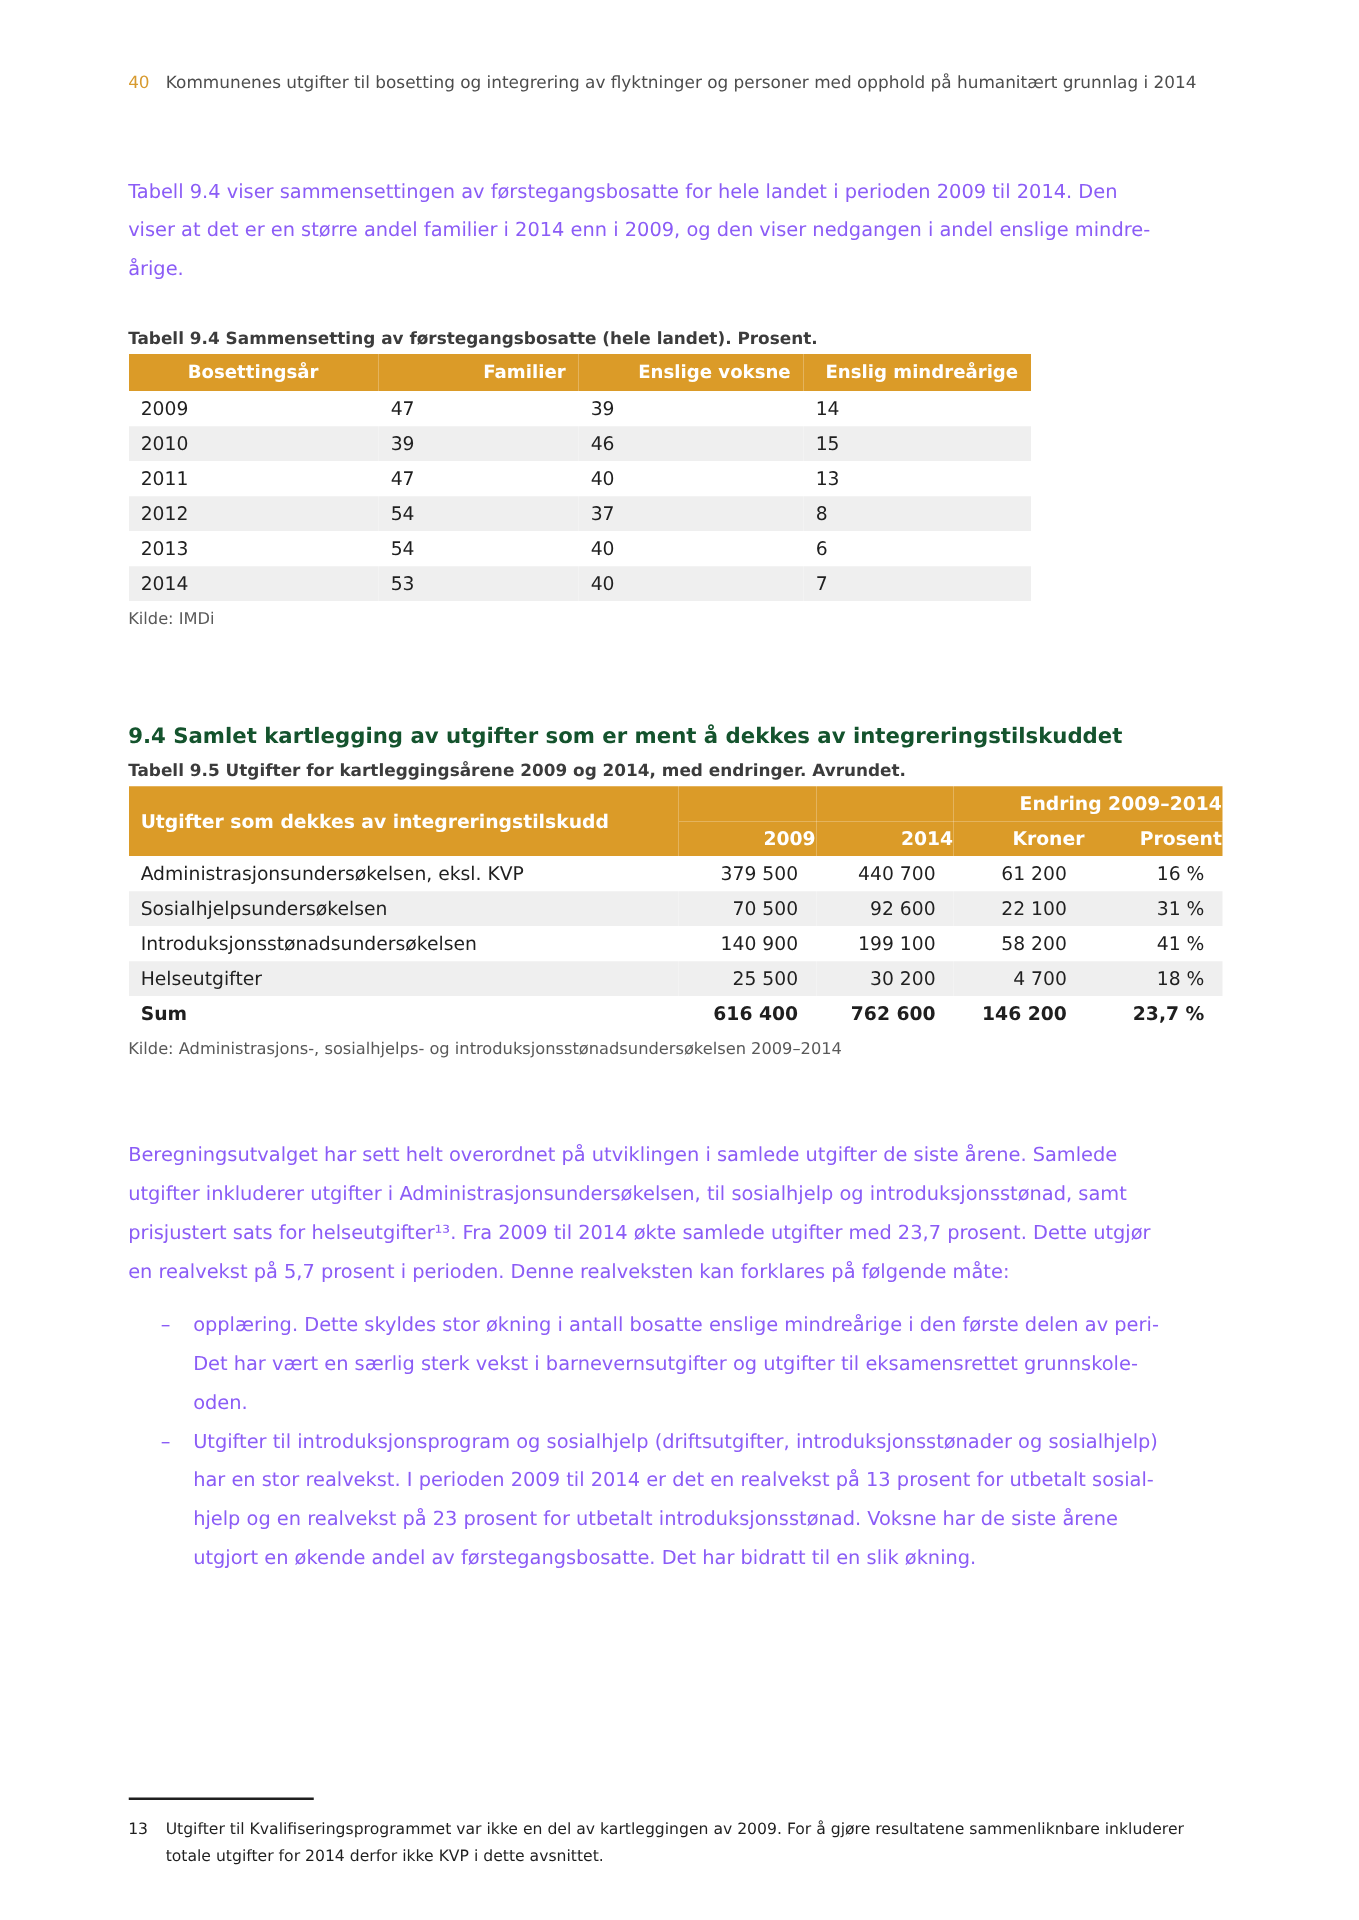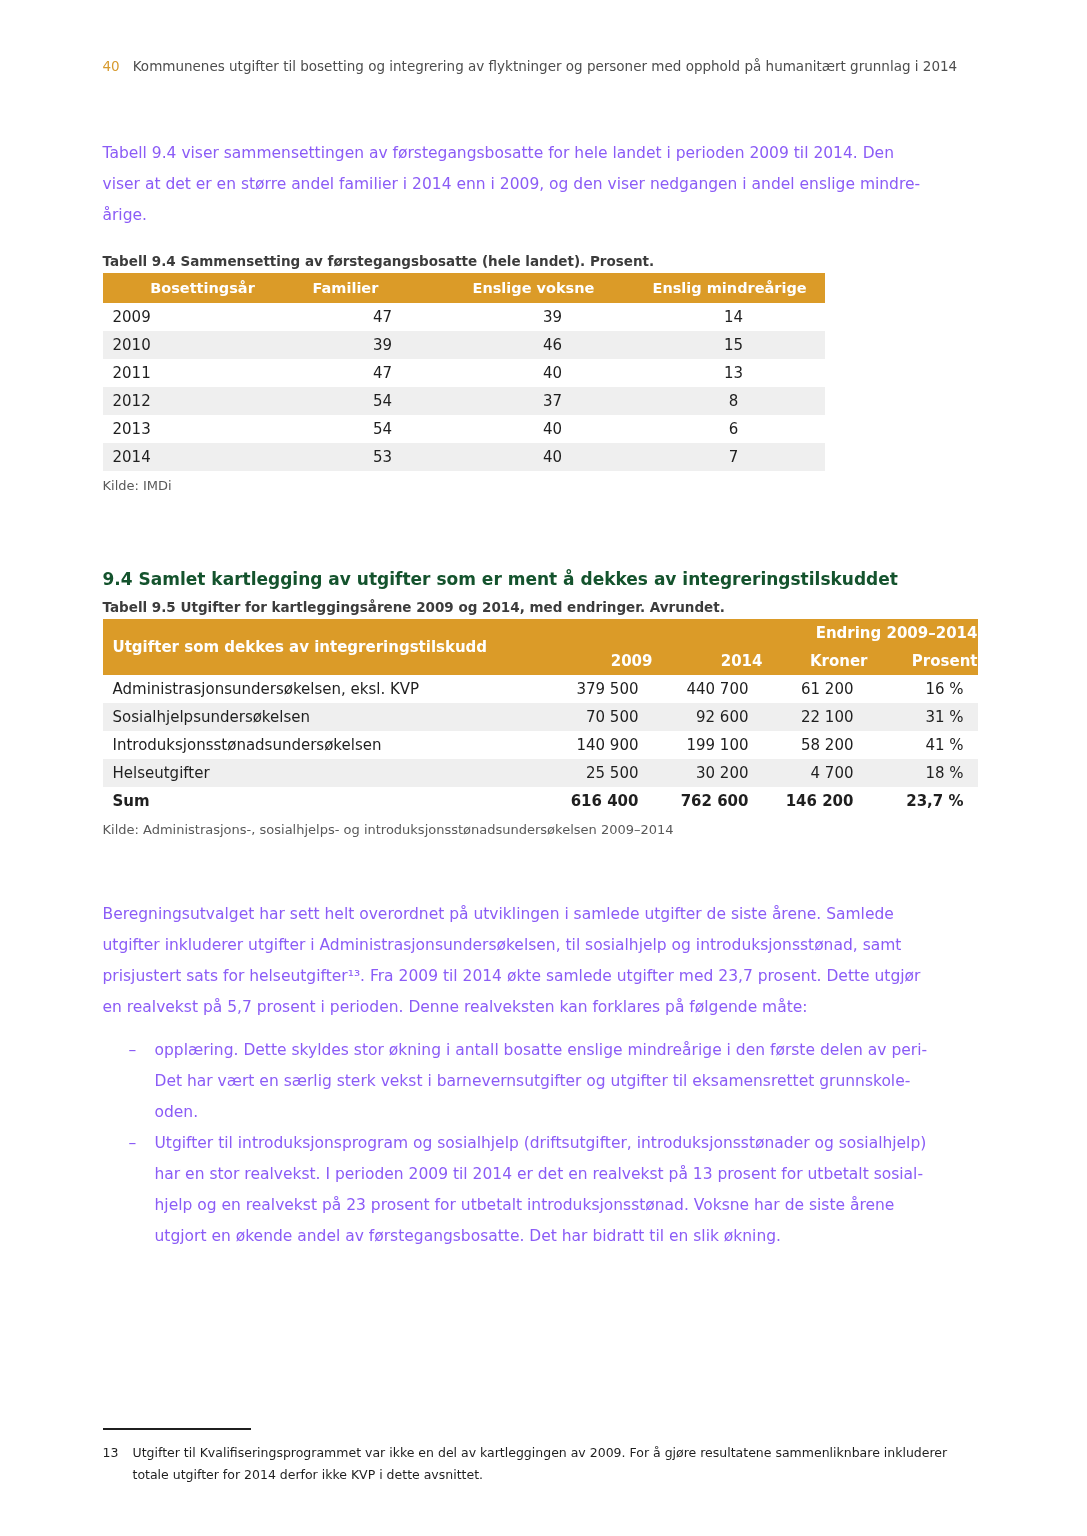--- a/index.html
+++ b/index.html
@@ -12,36 +12,36 @@
   
   .pagehead { display:flex; align-items:baseline; gap:13px; font-size:13.5px; color:#4d4d4d; }
   .pagehead .num { color:#d79a2e; }
 
   
   .para { font-size:15.5px; line-height:31px; color:#8b5cf6; }
   .intro { margin-top:64px; }
   .afterTables { margin-top:62px; }
 
   
-  .tcap { margin-top:22px; margin-bottom:4px; font-size:13.5px; font-weight:bold; color:#3c3c3c; }
+  .tcap { margin-top:32px; margin-bottom:4px; font-size:13.5px; font-weight:bold; color:#3c3c3c; }
   .tcap2 { margin-top:10px; }
   .kilde { margin-top:7px; font-size:13px; color:#595959; }
 
   
   .secthead { margin-top:76px; font-size:17px; font-weight:bold; color:#14532d; }
 
   
   table { border-collapse:collapse; table-layout:fixed; }
   th, td { overflow:hidden; white-space:nowrap; }
 
   .t94 { width:722px; font-size:15px; }
   .t94 th { background:#db9b28; color:#ffffff; font-weight:bold; font-size:14.5px;
-            padding:6px 10px; text-align:left; line-height:18px; }
+            padding:6px 10px; text-align:right; line-height:18px; }
   .t94 th.lbl { text-align:center; }
-  .t94 td { padding:4px 10px; line-height:20px; text-align:center; }
+  .t94 td { padding:4px 10px; line-height:20px; }
   .t94 td.lbl { text-align:left; }
   .t94 tbody tr:nth-child(even) { background:#efefef; }
 
   .t95 { width:875px; font-size:15px; }
   .t95 th { background:#db9b28; color:#ffffff; font-weight:bold; font-size:15px;
             padding:4px 0; line-height:20px; text-align:right; }
   .t95 th.lbl { text-align:left; padding-left:10px; vertical-align:middle; }
   .t95 td { padding:4px 0; line-height:20px; }
   .t95 td.lbl { text-align:left; padding-left:10px; }
   .t95 td.num { text-align:right; padding-right:14px; }

